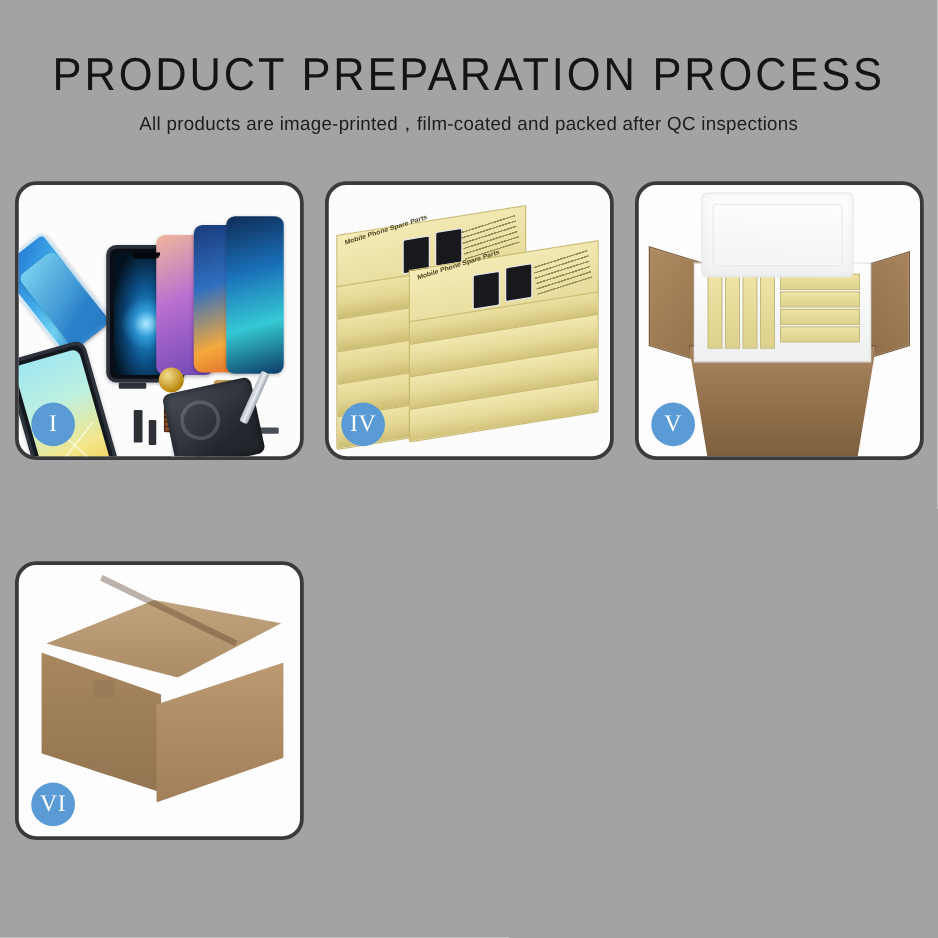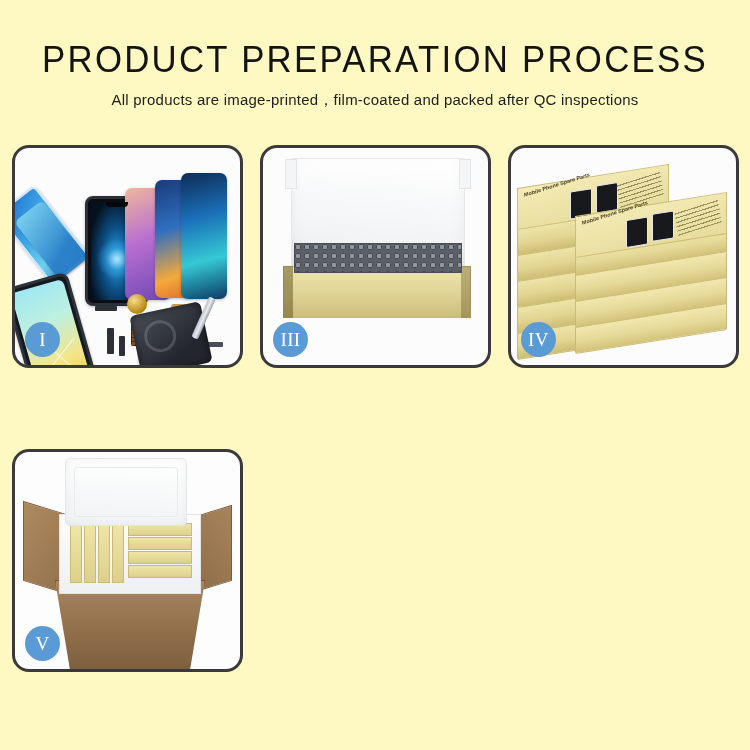--- a/index.html
+++ b/index.html
@@ -1,20 +1,20 @@
 <!DOCTYPE html>
 <html><head>
 <meta charset="utf-8">
 <style>
   html,body{margin:0;padding:0;}
   body{
     width:750px;height:750px;overflow:hidden;background:#ffffff;
     font-family:"Liberation Sans","DejaVu Sans",sans-serif;
   }
-  .page{position:relative;width:750px;height:750px;background:#fef9c3;}
+  .page{position:relative;width:750px;height:750px;background:#a3a3a3;}
 
   
   .header{padding-top:40px;text-align:center;}
   .title{
     font-size:37px;line-height:40px;font-weight:400;color:#141414;
     letter-spacing:2.4px;white-space:nowrap;
     transform:scaleX(0.94);transform-origin:center;
   }
   .subtitle{
     margin-top:11px;font-size:15.2px;line-height:18px;color:#1d1d1d;
@@ -233,31 +233,20 @@
           <div class="pt" style="left:100px;top:56px;width:9px;height:9px;background:#2b2e34;"></div>
           <div class="pt" style="left:114px;top:46px;width:16px;height:5px;background:#4a4e56;"></div>
         </div>
         <div class="backp"></div>
         <div class="tweez"></div>
         <div class="badge">I</div>
       </div>
     </div>
 
 
-    <div class="panel p3">
-      <div class="stage">
-        <div class="lid"></div>
-        <div class="boxy">
-          <div class="inner"></div>
-          <div class="lcorner"></div>
-          <div class="rcorner"></div>
-        </div>
-        <div class="badge">III</div>
-      </div>
-    </div>
 
     <div class="panel p4">
       <div class="stage">
         <div class="stk">
           <div class="slab" style="top:150px;"></div>
           <div class="slab r" style="top:140px;"></div>
           <div class="slab" style="top:124px;"></div>
           <div class="slab r" style="top:114px;"></div>
           <div class="slab" style="top:98px;"></div>
           <div class="slab r" style="top:88px;"></div>
@@ -295,15 +284,27 @@
           <div class="ybox" style="left:68px;top:8px;width:62px;height:11px;"></div>
           <div class="ybox" style="left:68px;top:22px;width:62px;height:11px;"></div>
           <div class="ybox" style="left:68px;top:36px;width:62px;height:11px;"></div>
           <div class="ybox" style="left:68px;top:50px;width:62px;height:11px;"></div>
         </div>
         <div class="foamlid"></div>
         <div class="badge">V</div>
       </div>
     </div>
 
+    <div class="panel p6">
+      <div class="stage">
+        <div class="ctop"></div>
+        <div class="cfront">
+          <div class="tape" style="left:42px;top:22px;width:16px;height:14px;"></div>
+          <div class="tape" style="left:40px;top:86px;width:16px;height:14px;"></div>
+        </div>
+        <div class="cside"></div>
+        <div class="seam"></div>
+        <div class="badge">VI</div>
+      </div>
+    </div>
 
   </div>
 </div>
 
 </body></html>

